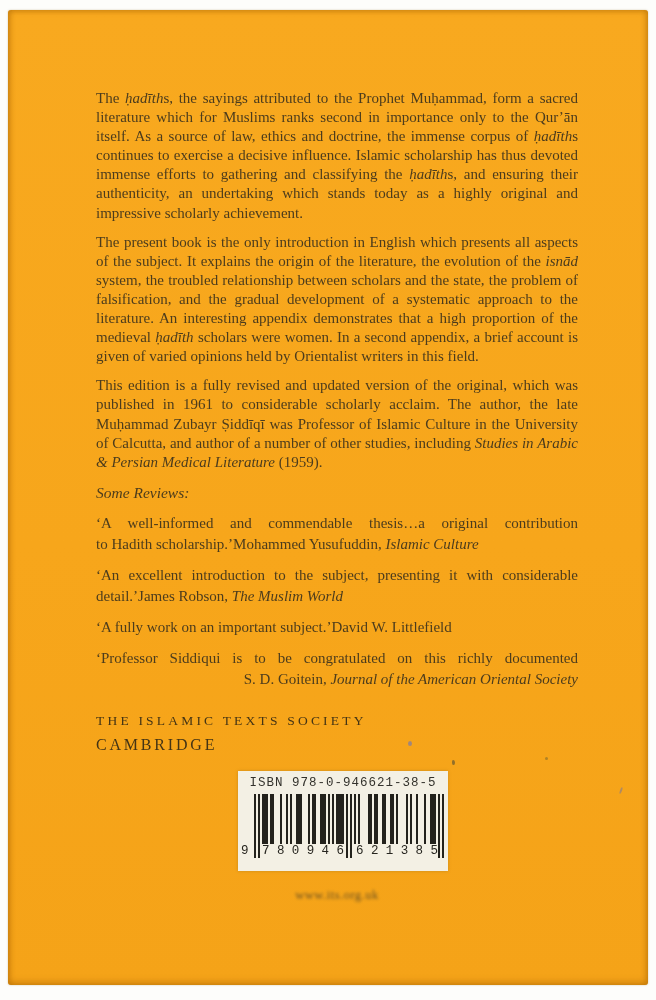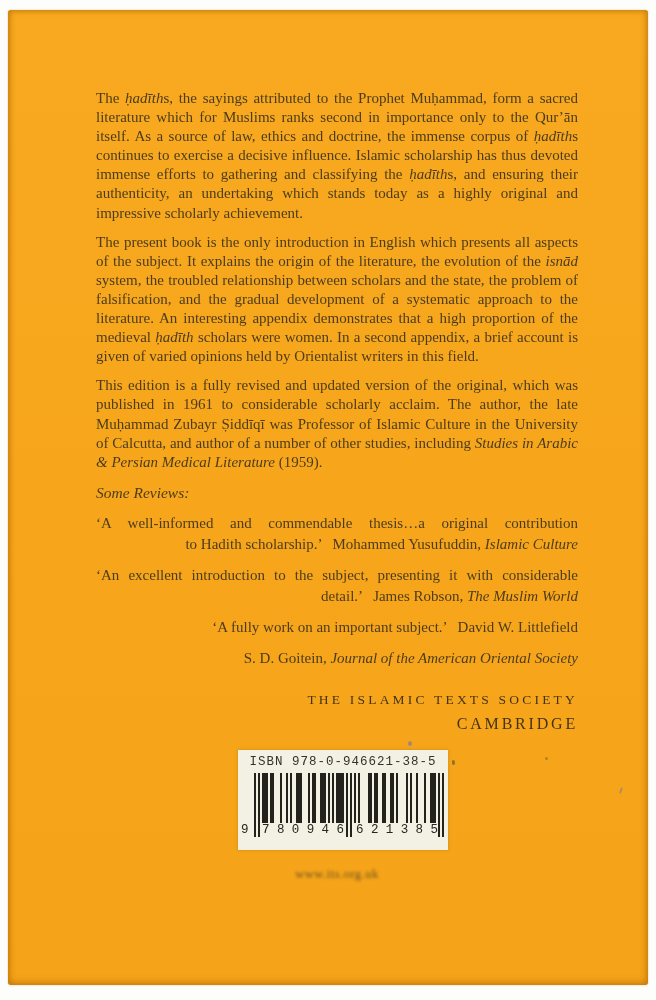--- a/index.html
+++ b/index.html
@@ -26,24 +26,24 @@
     font-size:15px;line-height:19.1px;
     text-align:justify;
   }
   .it{font-style:italic;}
   .reviews-heading{
     margin:8px 0 10px 0;
     font-size:15.5px;line-height:21px;
   }
   .review{margin:0 0 10px 0;font-size:15px;line-height:21px;}
   .jline{display:block;text-align:justify;text-align-last:justify;}
-  .flexline{display:flex;justify-content:flex-end;gap:10px;}
+  .flexline{display:flex;justify-content:flex-start;}
   .plainline{display:block;}
   .rightline{display:block;text-align:right;}
-  .publisher{text-align:right;color:#443415;margin-top:13px;}
+  .publisher{text-align:left;color:#443415;margin-top:13px;}
   .pub-name{margin-top:23px;font-size:13.5px;letter-spacing:3.2px;}
   .pub-city{margin-top:7px;font-size:16px;letter-spacing:2.8px;}
   .barcode-box{
     width:210px;height:95px;margin:17px auto 0;
     background:#f3f0e4;
     box-shadow:0 0 3px rgba(140,100,20,.4);
     padding-top:5px;box-sizing:content-box;
     position:relative;left:6px;
   }
   .isbn-label{
@@ -105,20 +105,21 @@
       </div>
 
       <div class="review">
         <span class="flexline">
           <span>‘A fully work on an important subject.’</span>
           <span>David W. Littlefield</span>
         </span>
       </div>
 
       <div class="review">
+        <span class="jline">‘Professor Siddiqui is to be congratulated on this richly documented</span>
         <span class="rightline"><span>S. D. Goitein, </span><span class="it">Journal of the American Oriental Society</span></span>
       </div>
 
       <div class="publisher">
         <div class="pub-name">THE ISLAMIC TEXTS SOCIETY</div>
         <div class="pub-city">CAMBRIDGE</div>
       </div>
 
       <div class="barcode-box">
         <div class="isbn-label">ISBN 978-0-946621-38-5</div>

